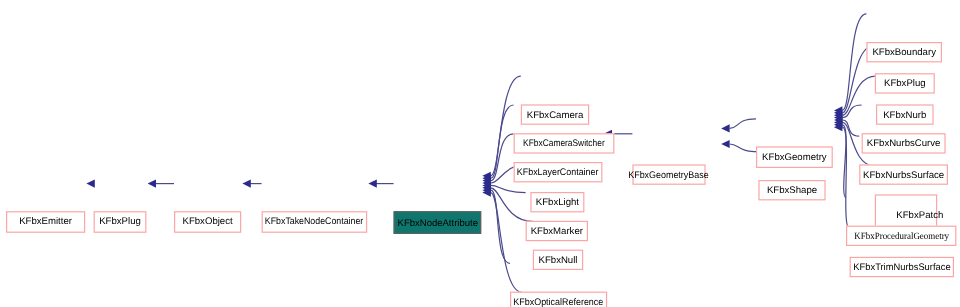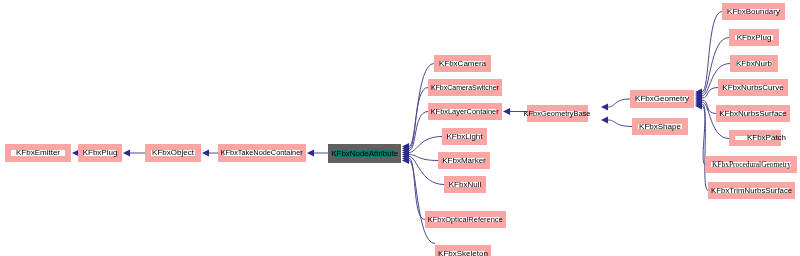--- a/index.html
+++ b/index.html
@@ -19,31 +19,32 @@
     position: absolute;
     left: 0;
     top: 0;
     width: 800px;
     height: 256px;
     pointer-events: none;
   }
   .node {
     position: absolute;
     box-sizing: border-box;
-    border: 6px solid #fca5a5;
+    border: 1px solid #fca5a5;
     background: #ffffff;
     color: #000000;
     font-size: 8px;
     line-height: 1;
     display: flex;
     align-items: center;
     justify-content: center;
     white-space: nowrap;
     letter-spacing: 0px;
     z-index: 2;
+    margin-top: 32px;
   }
   .node.highlight {
     background: #0f766e;
     border-color: #606060;
     text-align: center;
   }
   .node-label {
     display: block;
     transform: scale(1, 1);
   }
@@ -112,21 +113,21 @@
       </div>
       <div class="node" style="left: 218px; top: 144px; width: 88px; height: 18px;">
         <span class="node-label" style="transform: scale(0.917, 1);">KFbxTakeNodeContainer</span>
       </div>
       <div class="node highlight" style="left: 328px; top: 144px; width: 73px; height: 19px;">
         <span class="node-label" style="transform: scale(0.991, 1);">KFbxNodeAttribute</span>
       </div>
       <div class="node" style="left: 434px; top: 55px; width: 57px; height: 17px;">
         <span class="node-label">KFbxCamera</span>
       </div>
-      <div class="node" style="left: 428px; top: 79px; width: 74px; height: 17px;">
+      <div class="node" style="left: 428px; top: 79px; width: 84px; height: 17px;">
         <span class="node-label" style="transform: scale(0.874, 1);">KFbxCameraSwitcher</span>
       </div>
       <div class="node" style="left: 428px; top: 103px; width: 74px; height: 17px;">
         <span class="node-label" style="transform: scale(0.927, 1);">KFbxLayerContainer</span>
       </div>
       <div class="node" style="left: 442px; top: 128px; width: 45px; height: 17px;">
         <span class="node-label">KFbxLight</span>
       </div>
       <div class="node" style="left: 438px; top: 152px; width: 52px; height: 17px;">
         <span class="node-label">KFbxMarker</span>
@@ -157,21 +158,21 @@
       </div>
       <div class="node" style="left: 730px; top: 55px; width: 48px; height: 17px; justify-content: center;">
         <span class="node-label">KFbxNurb</span>
       </div>
       <div class="node" style="left: 718px; top: 79px; width: 70px; height: 17px;">
         <span class="node-label">KFbxNurbsCurve</span>
       </div>
       <div class="node" style="left: 716px; top: 105px; width: 74px; height: 17px;">
         <span class="node-label">KFbxNurbsSurface</span>
       </div>
-      <div class="node" style="left: 729px; top: 130px; width: 52px; height: 16px; padding-left: 23px;">
+      <div class="node" style="left: 729px; top: 130px; width: 52px; height: 35px; padding-left: 23px;">
         <span class="node-label">KFbxPatch</span>
       </div>
       <div class="node" style="left: 705px; top: 156px; width: 92px; height: 17px; font-family: Liberation Serif, serif;">
         <span class="node-label" style="transform: scale(0.93, 1);">KFbxProceduralGeometry</span>
       </div>
       <div class="node" style="left: 708px; top: 182px; width: 87px; height: 17px;">
         <span class="node-label" style="transform: scale(0.973, 1);">KFbxTrimNurbsSurface</span>
       </div>
     </div>
 </div>

